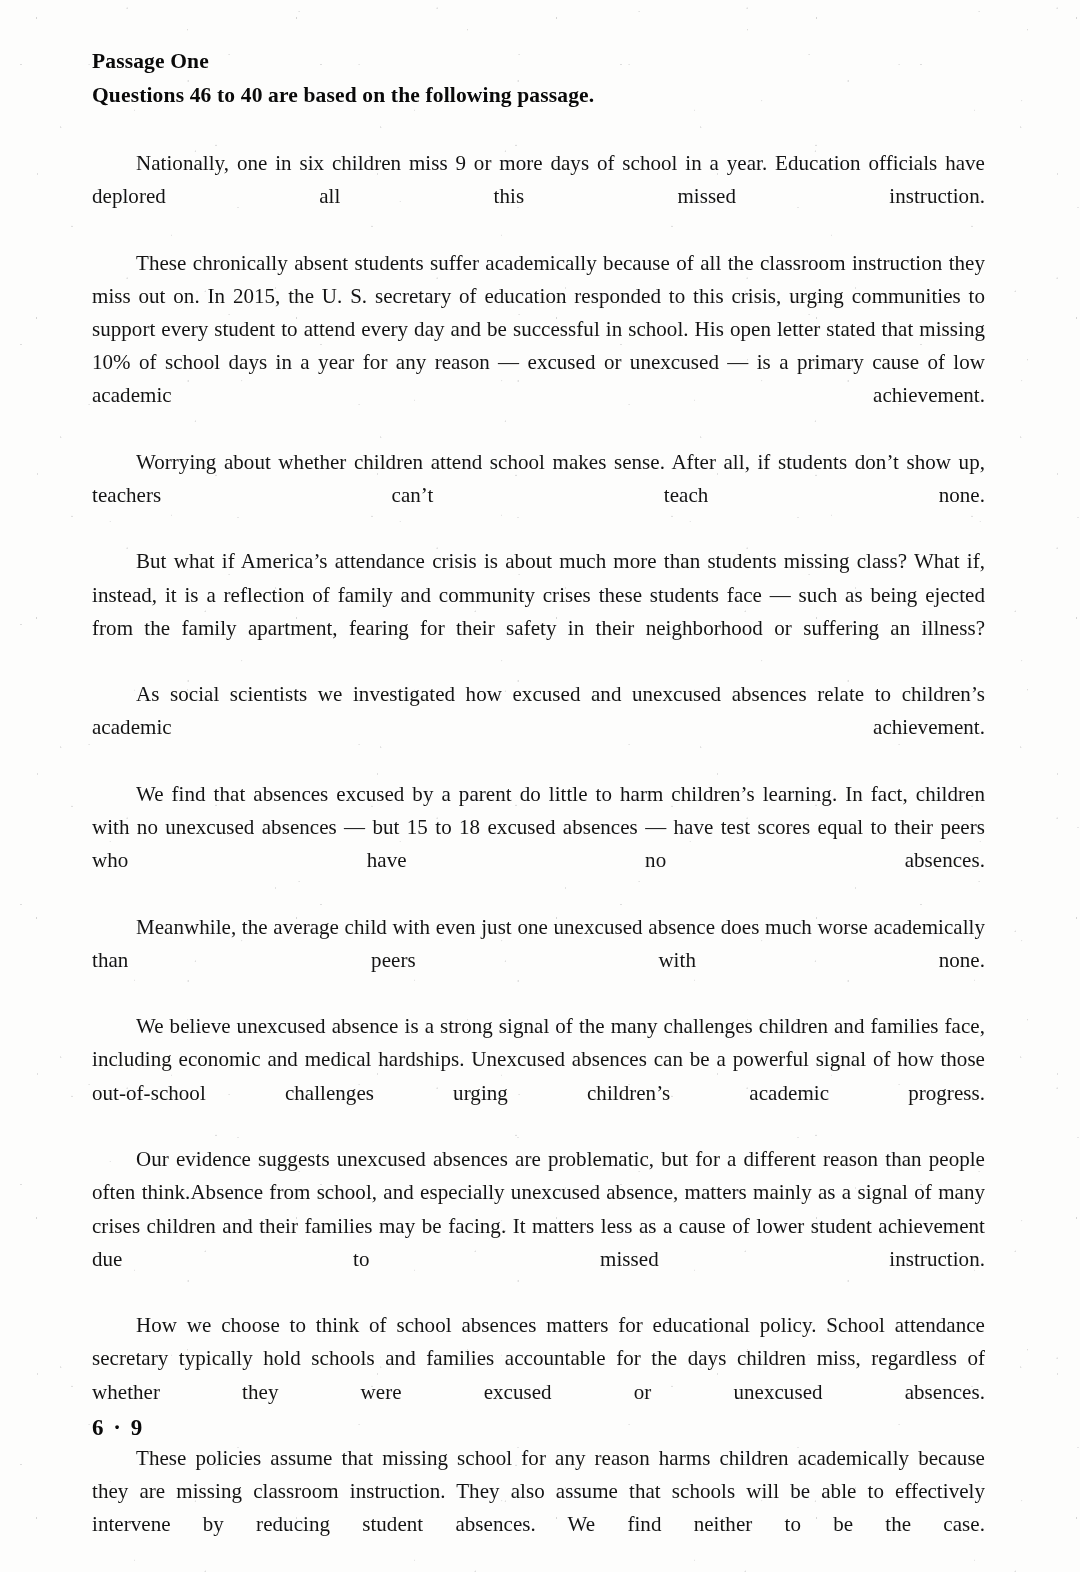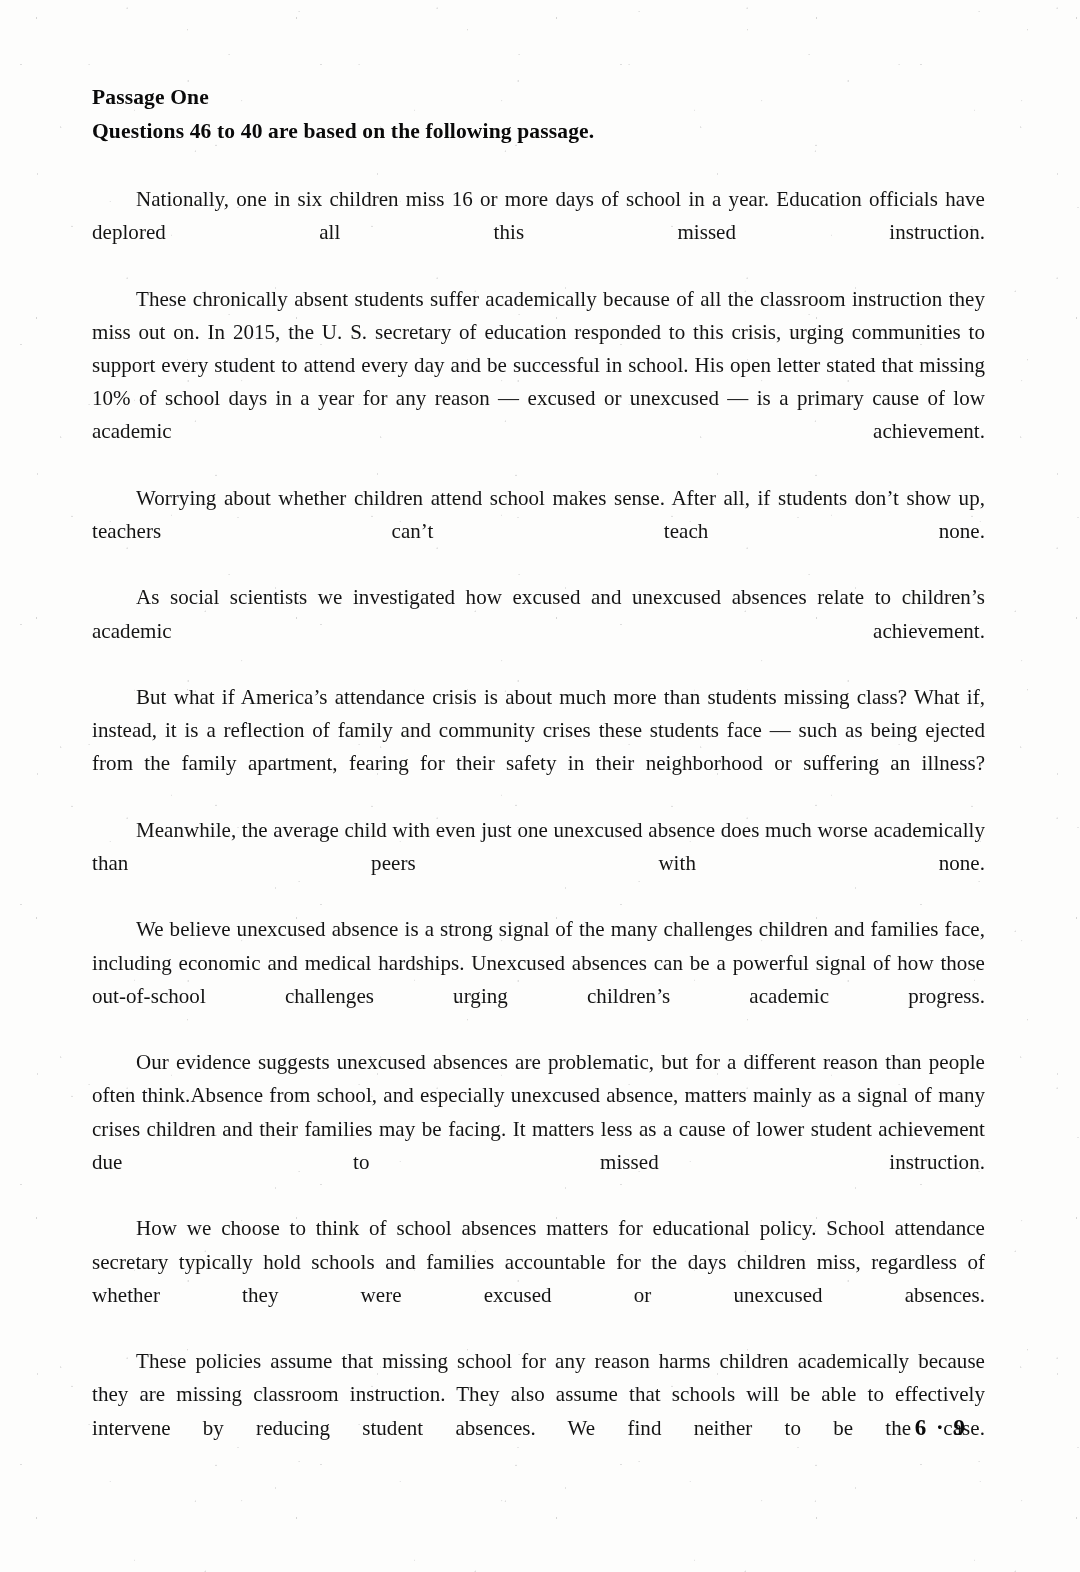--- a/index.html
+++ b/index.html
@@ -53,21 +53,21 @@
   }
 
   .content {
     position: absolute;
     left: 92px;
     top: 0;
     width: 893px;
   }
 
   .heading-block {
-    padding-top: 80px;
+    padding-top: 44px;
   }
 
   .heading-line {
     font-weight: bold;
     font-size: 21.5px;
     line-height: 34px;
     letter-spacing: 0.15px;
     color: #0a0a0a;
     white-space: nowrap;
   }
@@ -94,46 +94,47 @@
     content: "";
     display: inline-block;
     width: 100%;
   }
 
   .page-number {
     position: absolute;
     left: 0;
     top: 1415px;
     width: 893px;
-    text-align: right;
+    text-align: left;
     padding-right: 18px;
     box-sizing: border-box;
     font-weight: bold;
     font-size: 23px;
     letter-spacing: 2px;
     color: #0a0a0a;
   }
 </style>
 </head>
 <body>
 
 <div class="page">
   <div class="content">
 
     <div class="heading-block">
       <div class="heading-line">Passage One</div>
       <div class="heading-line">Questions 46 to 40 are based on the following passage.</div>
     </div>
 
     <div class="body-block">
-      <p class="para">Nationally, one in six children miss 16 or more days of school in a year. Education officials have deplored all this missed instruction.</p>
+      <p class="para">Nationally, one in six children miss 9 or more days of school in a year. Education officials have deplored all this missed instruction.</p>
       <p class="para">These chronically absent students suffer academically because of all the classroom instruction they miss out on. In 2015, the U. S. secretary of education responded to this crisis, urging communities to support every student to attend every day and be successful in school. His open letter stated that missing 10% of school days in a year for any reason — excused or unexcused — is a primary cause of low academic achievement.</p>
       <p class="para">Worrying about whether children attend school makes sense. After all, if students don’t show up, teachers can’t teach none.</p>
+      <p class="para">But what if America’s attendance crisis is about much more than students missing class? What if, instead, it is a reflection of family and community crises these students face — such as being ejected from the family apartment, fearing for their safety in their neighborhood or suffering an illness?</p>
       <p class="para">As social scientists we investigated how excused and unexcused absences relate to children’s academic achievement.</p>
-      <p class="para">But what if America’s attendance crisis is about much more than students missing class? What if, instead, it is a reflection of family and community crises these students face — such as being ejected from the family apartment, fearing for their safety in their neighborhood or suffering an illness?</p>
+      <p class="para">We find that absences excused by a parent do little to harm children’s learning. In fact, children with no unexcused absences — but 15 to 18 excused absences — have test scores equal to their peers who have no absences.</p>
       <p class="para">Meanwhile, the average child with even just one unexcused absence does much worse academically than peers with none.</p>
       <p class="para">We believe unexcused absence is a strong signal of the many challenges children and families face, including economic and medical hardships. Unexcused absences can be a powerful signal of how those out-of-school challenges urging children’s academic progress.</p>
       <p class="para">Our evidence suggests unexcused absences are problematic, but for a different reason than people often think.Absence from school, and especially unexcused absence, matters mainly as a signal of many crises children and their families may be facing. It matters less as a cause of lower student achievement due to missed instruction.</p>
       <p class="para">How we choose to think of school absences matters for educational policy. School attendance secretary typically hold schools and families accountable for the days children miss, regardless of whether they were excused or unexcused absences.</p>
       <p class="para">These policies assume that missing school for any reason harms children academically because they are missing classroom instruction. They also assume that schools will be able to effectively intervene by reducing student absences. We find neither to be the case.</p>
 
     </div>
 
     <div class="page-number">6 · 9</div>
 

